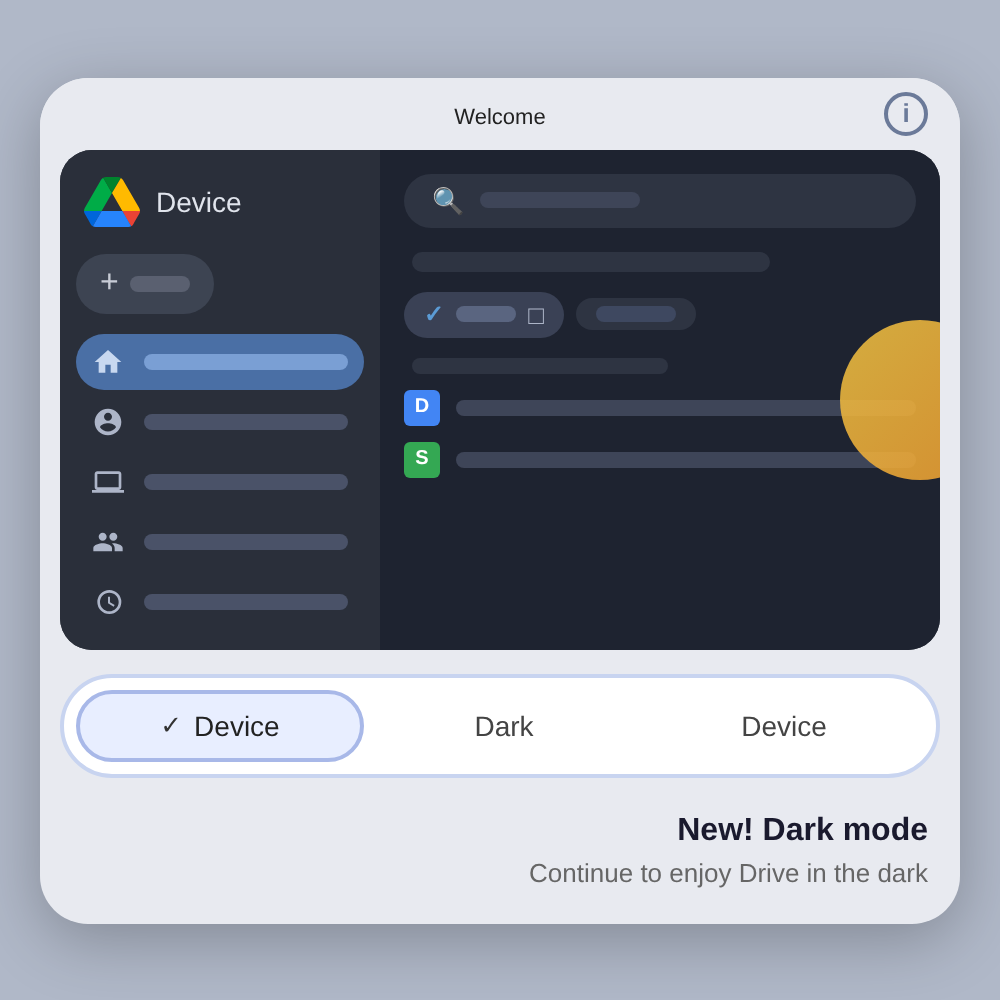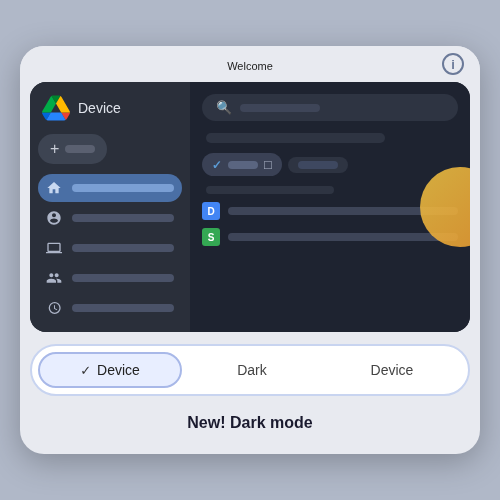--- a/index.html
+++ b/index.html
@@ -307,21 +307,21 @@
       border: 2px solid #a8b8e8;
       color: #222;
     }
     .theme-option.selected .check-icon {
       color: #333;
       font-size: 13px;
     }
 
     
     .bottom-section {
-      text-align: center;
+      text-align: right;
       padding: 10px 16px 18px;
     }
     .dark-mode-title {
       font-size: 16px;
       font-weight: 600;
       color: #1a1a2e;
       margin-bottom: 4px;
     }
     .dark-mode-subtitle {
       font-size: 13px;
@@ -463,15 +463,16 @@
     <div class="theme-option">
       <span>Dark</span>
     </div>
     <div class="theme-option">
       <span>Device</span>
     </div>
   </div>
 
   <div class="bottom-section">
     <div class="dark-mode-title">New! Dark mode</div>
+    <div class="dark-mode-subtitle">Continue to enjoy Drive in the dark</div>
   </div>
 
 </div>
 
 </body></html>

